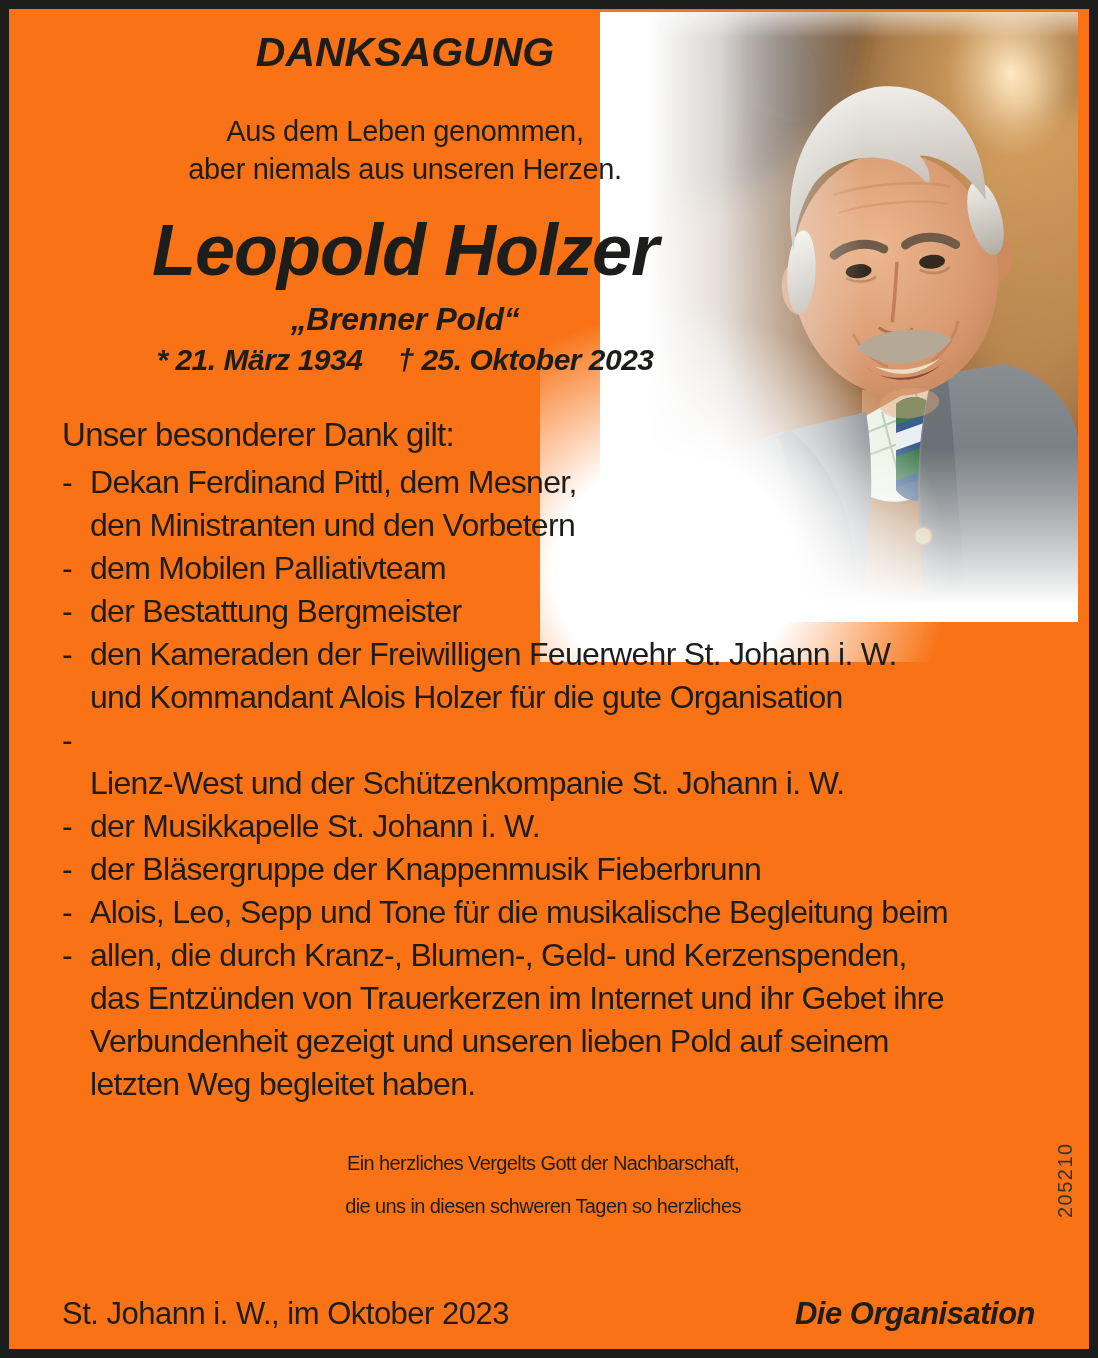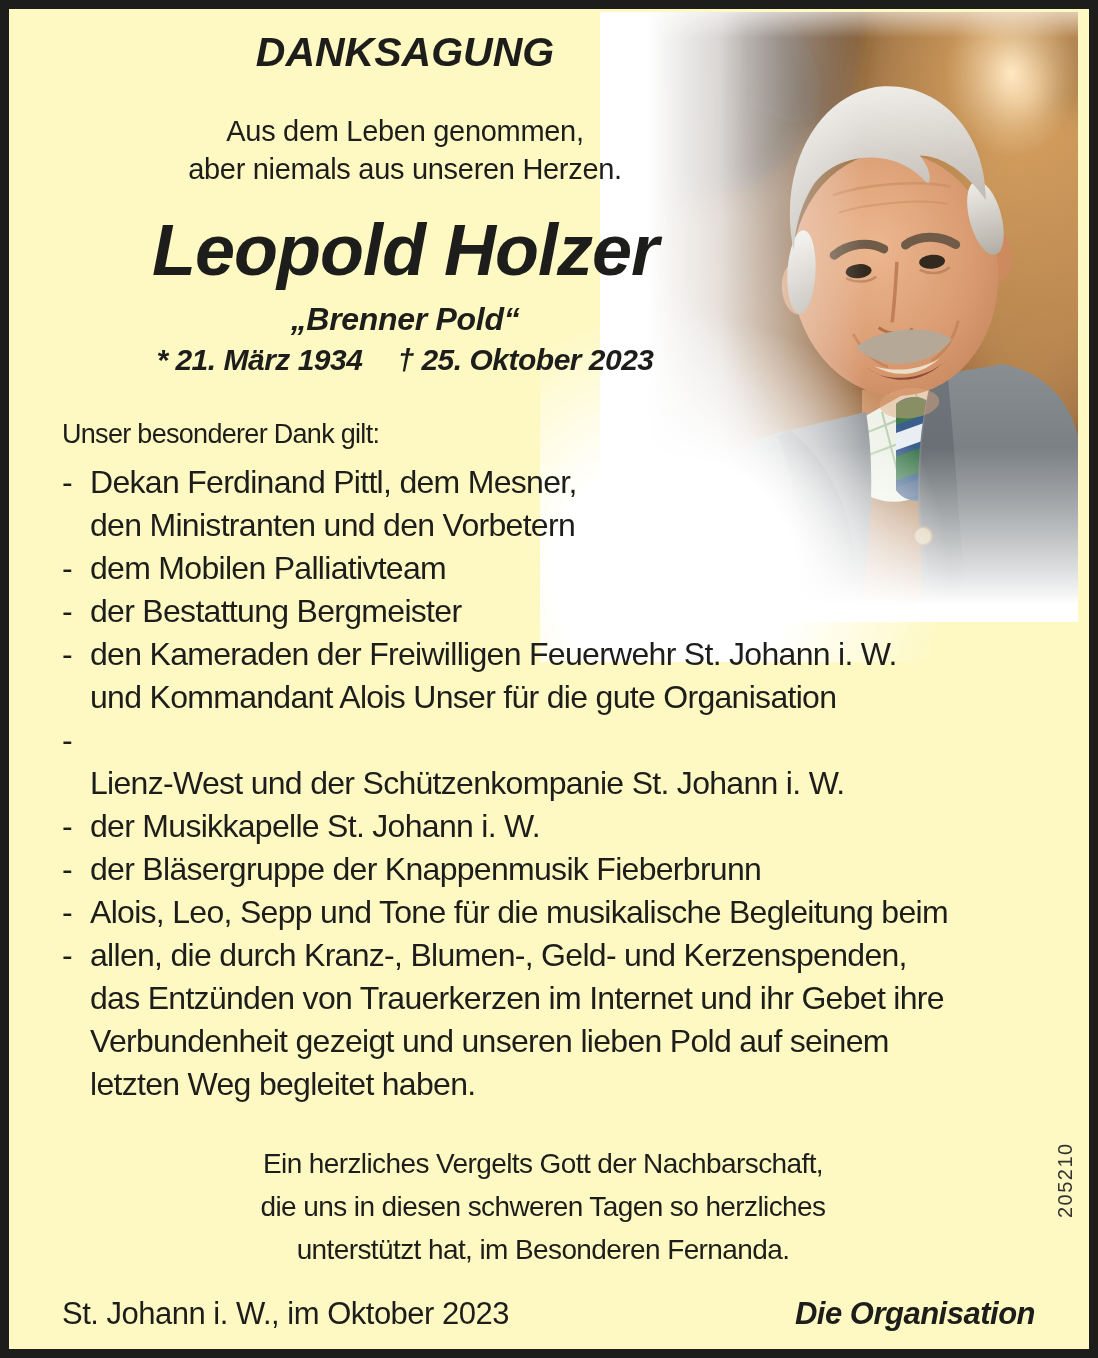--- a/index.html
+++ b/index.html
@@ -1,18 +1,18 @@
 <!DOCTYPE html>
 <html><head>
 <meta charset="utf-8">
 <style>
   html,body { margin:0; padding:0; background:#fff; }
   .page {
     position:relative; width:1098px; height:1358px; box-sizing:border-box;
-    background:#fef9c3; border:9px solid #1d1d1b; overflow:hidden;
+    background:#f97316; border:9px solid #1d1d1b; overflow:hidden;
     font-family:"Liberation Sans", sans-serif; color:#1d1d1b;
   }
   
   .photo { position:absolute; left:591px; top:3px; width:478px; height:610px; z-index:1; }
   .photo svg { display:block; width:478px; height:610px; }
   .fade { position:absolute; pointer-events:none; }
   .fade-left { left:0; top:0; bottom:0; width:265px;
     background:linear-gradient(to right,#ffffff 0%,#ffffff 18%,rgba(255,255,255,0.82) 45%,rgba(255,255,255,0) 100%); }
   .fade-bottom { left:0; right:0; bottom:0; height:175px;
     background:linear-gradient(to top,#ffffff 0%,#ffffff 10%,rgba(255,255,255,0) 100%); }
@@ -29,26 +29,26 @@
   .name { position:absolute; left:0; right:0; top:198px; margin:0;
     font-size:72px; font-weight:bold; font-style:italic; letter-spacing:-1px; line-height:86px; }
   .nickname { position:absolute; left:0; right:0; top:292px;
     font-size:32px; font-weight:bold; font-style:italic; letter-spacing:-0.3px; }
   .dates { position:absolute; left:0; right:0; top:334px;
     font-size:30px; font-weight:bold; font-style:italic; letter-spacing:-0.5px; }
   .dates .death { display:inline-block; margin-left:35px; }
   
   .thanks { position:absolute; left:53px; top:404px; width:995px; z-index:2;
     font-size:32px; line-height:43px; letter-spacing:-0.7px; }
-  .intro { margin:0 0 5px 0; font-size:27px; }
+  .intro { margin:0 0 5px 0; font-size:33px; }
   .item { display:grid; grid-template-columns:28px 1fr; }
   .dash { }
   
   .closing { position:absolute; left:0; right:12px; top:1133px; margin:0; text-align:center; z-index:2;
-    font-size:28px; line-height:43px; letter-spacing:-0.6px; }
+    font-size:20px; line-height:43px; letter-spacing:-0.6px; }
   
   .footer { position:absolute; left:53px; right:54px; top:1287px; z-index:2;
     display:flex; justify-content:space-between; align-items:baseline; font-size:31px; letter-spacing:-0.5px; }
   .family { font-weight:bold; font-style:italic; }
   
   .side-number { position:absolute; left:1045px; top:1209px; z-index:2;
     transform:rotate(-90deg); transform-origin:0 0; white-space:nowrap;
     font-size:20px; letter-spacing:1.5px; color:#333331; }
 </style>
 </head>
@@ -176,21 +176,21 @@
       <div class="item">
         <span class="dash">-</span>
         <span class="lines"><span>dem Mobilen Palliativteam</span></span>
       </div>
       <div class="item">
         <span class="dash">-</span>
         <span class="lines"><span>der Bestattung Bergmeister</span></span>
       </div>
       <div class="item">
         <span class="dash">-</span>
-        <span class="lines"><span>den Kameraden der Freiwilligen Feuerwehr St. Johann i. W.</span><br><span>und Kommandant Alois Unser für die gute Organisation</span></span>
+        <span class="lines"><span>den Kameraden der Freiwilligen Feuerwehr St. Johann i. W.</span><br><span>und Kommandant Alois Holzer für die gute Organisation</span></span>
       </div>
       <div class="item">
         <span class="dash">-</span>
         <span class="lines"><br><span>Lienz-West und der Schützenkompanie St. Johann i. W.</span></span>
       </div>
       <div class="item">
         <span class="dash">-</span>
         <span class="lines"><span>der Musikkapelle St. Johann i. W.</span></span>
       </div>
       <div class="item">
@@ -201,21 +201,21 @@
         <span class="dash">-</span>
         <span class="lines"><span>Alois, Leo, Sepp und Tone für die musikalische Begleitung beim</span><br></span>
       </div>
       <div class="item">
         <span class="dash">-</span>
         <span class="lines"><span>allen, die durch Kranz-, Blumen-, Geld- und Kerzenspenden,</span><br><span>das Entzünden von Trauerkerzen im Internet und ihr Gebet ihre</span><br><span>Verbundenheit gezeigt und unseren lieben Pold auf seinem</span><br><span>letzten Weg begleitet haben.</span></span>
       </div>
     </div>
   </section>
 
-  <p class="closing"><span>Ein herzliches Vergelts Gott der Nachbarschaft,</span><br><span>die uns in diesen schweren Tagen so herzliches</span><br><span>unterstützt hat, im Besonderen Fernanda.</span></p>
+  <p class="closing"><span>Ein herzliches Vergelts Gott der Nachbarschaft,</span><br><span>die uns in diesen schweren Tagen so herzliches</span><br></p>
 
   <div class="footer">
     <span class="place">St. Johann i. W., im Oktober 2023</span>
     <span class="family">Die Organisation</span>
   </div>
 
   <div class="side-number">205210</div>
 
 </div>
 

